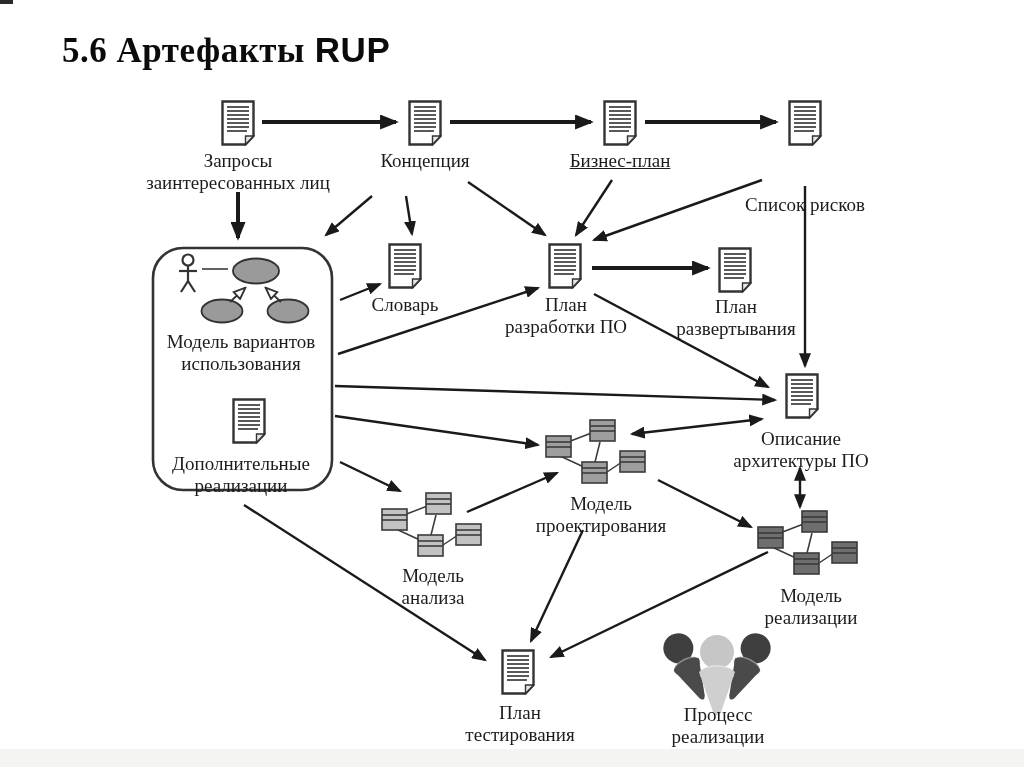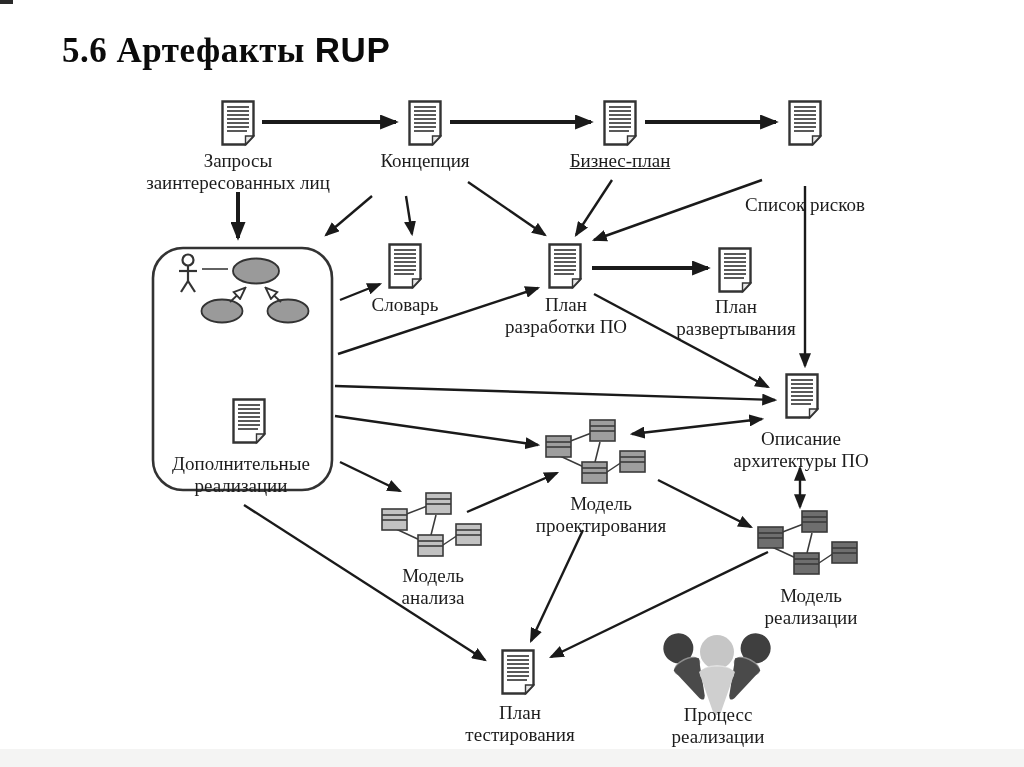--- a/index.html
+++ b/index.html
@@ -171,20 +171,22 @@
   <div class="lbl" style="left:238px;top:150px;">Запросы
 заинтересованных лиц</div>
   <div class="lbl" style="left:425px;top:150px;">Концепция</div>
   <div class="lbl" style="left:620px;top:150px;text-decoration:underline;">Бизнес-план</div>
   <div class="lbl" style="left:805px;top:150px;margin-top:44px;">Список рисков</div>
   <div class="lbl" style="left:405px;top:294px;font-family:Liberation Serif, serif;">Словарь</div>
   <div class="lbl" style="left:566px;top:294px;">План
 разработки ПО</div>
   <div class="lbl" style="left:736px;top:296px;">План
 развертывания</div>
+  <div class="lbl" style="left:241px;top:331px;">Модель вариантов
+использования</div>
   <div class="lbl" style="left:241px;top:453px;">Дополнительные
 реализации</div>
   <div class="lbl" style="left:801px;top:428px;">Описание
 архитектуры ПО</div>
   <div class="lbl" style="left:601px;top:493px;">Модель
 проектирования</div>
   <div class="lbl" style="left:433px;top:565px;">Модель
 анализа</div>
   <div class="lbl" style="left:811px;top:585px;">Модель
 реализации</div>

